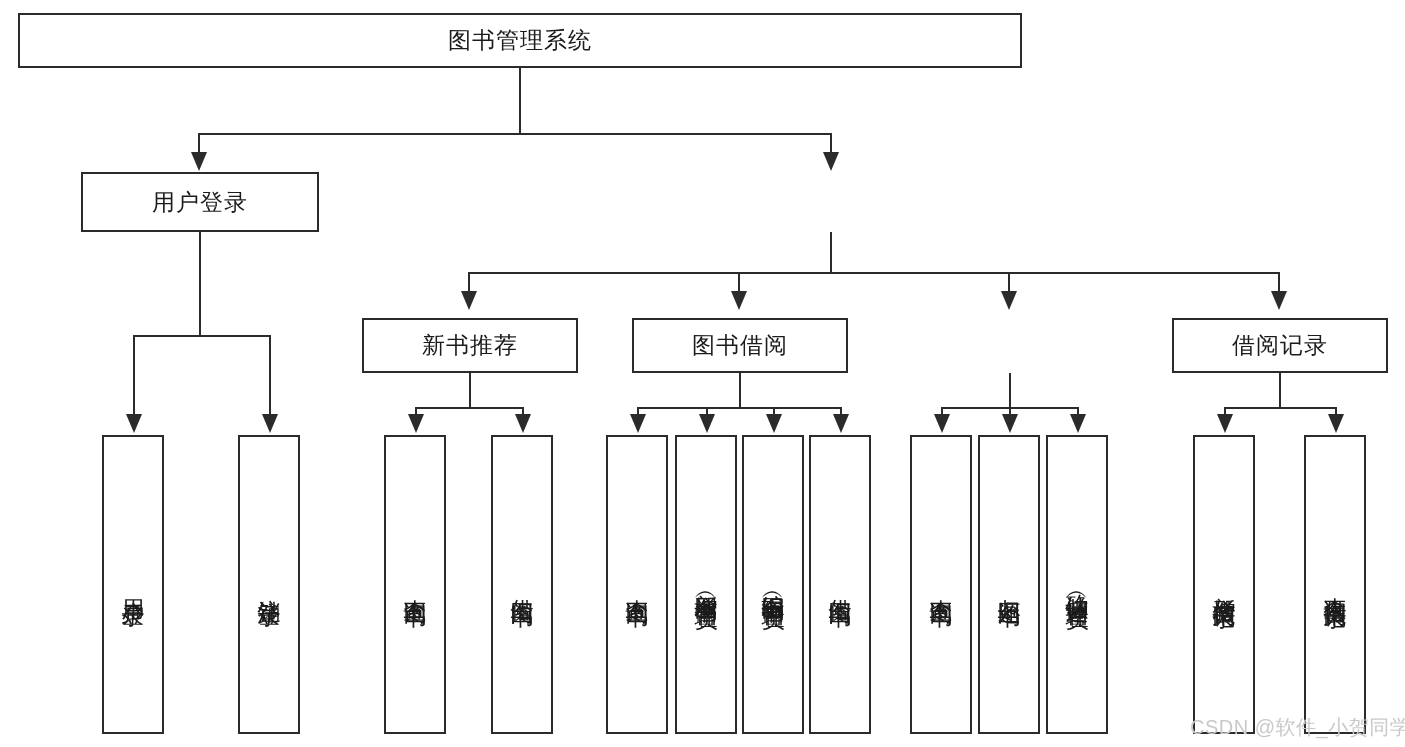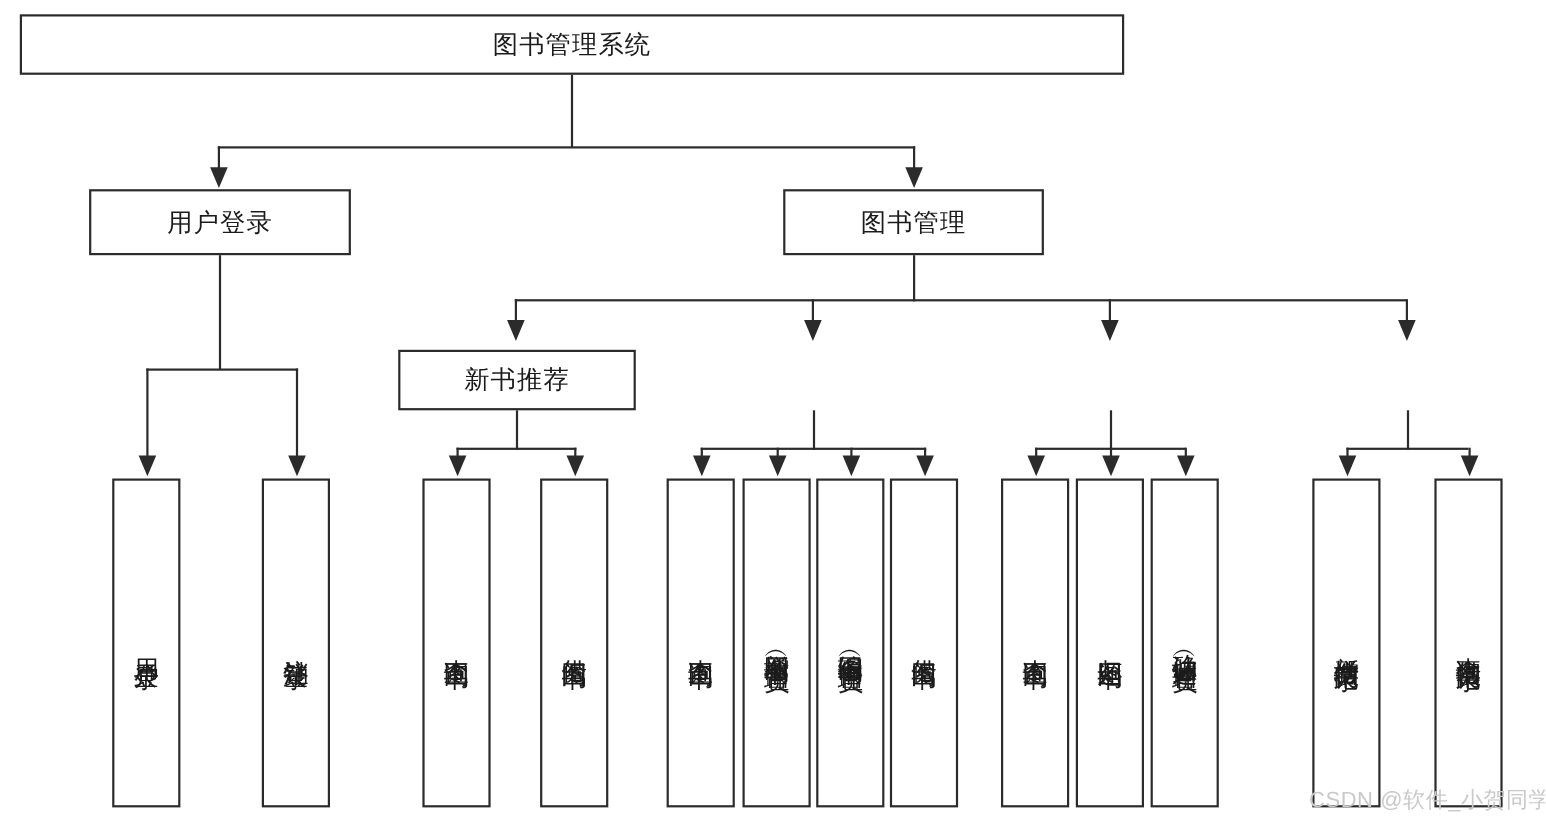--- a/index.html
+++ b/index.html
@@ -84,23 +84,20 @@
 
   <div class="edge-h" style="left:198px; top:133px; width:634px;"></div>
 
   <div class="edge-v" style="left:198px; top:133px; height:22px;"></div>
   <div class="arrow" style="left:191px; top:152px;"></div>
   <div class="edge-v" style="left:830px; top:133px; height:22px;"></div>
   <div class="arrow" style="left:823px; top:152px;"></div>
 
   <div class="node horiz" style="left:81px; top:172px; width:238px; height:60px;">
     <span class="txt">用户登录</span>
-  </div>
-  <div class="node horiz" style="left:712px; top:172px; width:237px; height:60px;">
-    <span class="txt">图书管理</span>
   </div>
 
   <div class="edge-v" style="left:199px; top:232px; height:104px;"></div>
   <div class="edge-h" style="left:133px; top:335px; width:138px;"></div>
   <div class="edge-v" style="left:133px; top:335px; height:82px;"></div>
   <div class="arrow" style="left:126px; top:414px;"></div>
   <div class="edge-v" style="left:269px; top:335px; height:82px;"></div>
   <div class="arrow" style="left:262px; top:414px;"></div>
 
   <div class="edge-v" style="left:830px; top:232px; height:42px;"></div>
@@ -110,20 +107,26 @@
   <div class="edge-v" style="left:738px; top:272px; height:22px;"></div>
   <div class="arrow" style="left:731px; top:291px;"></div>
   <div class="edge-v" style="left:1008px; top:272px; height:22px;"></div>
   <div class="arrow" style="left:1001px; top:291px;"></div>
   <div class="edge-v" style="left:1278px; top:272px; height:22px;"></div>
   <div class="arrow" style="left:1271px; top:291px;"></div>
 
   <div class="node horiz" style="left:362px; top:318px; width:216px; height:55px;">
     <span class="txt">新书推荐</span>
   </div>
+  <div class="node horiz" style="left:632px; top:318px; width:216px; height:55px;">
+    <span class="txt">图书借阅</span>
+  </div>
+  <div class="node horiz" style="left:1172px; top:318px; width:216px; height:55px;">
+    <span class="txt">借阅记录</span>
+  </div>
 
   <div class="edge-v" style="left:469px; top:373px; height:36px;"></div>
   <div class="edge-h" style="left:415px; top:407px; width:109px;"></div>
   <div class="edge-v" style="left:415px; top:407px; height:10px;"></div>
   <div class="arrow" style="left:408px; top:414px;"></div>
   <div class="edge-v" style="left:522px; top:407px; height:10px;"></div>
   <div class="arrow" style="left:515px; top:414px;"></div>
 
   <div class="edge-v" style="left:739px; top:373px; height:36px;"></div>
   <div class="edge-h" style="left:637px; top:407px; width:205px;"></div>

